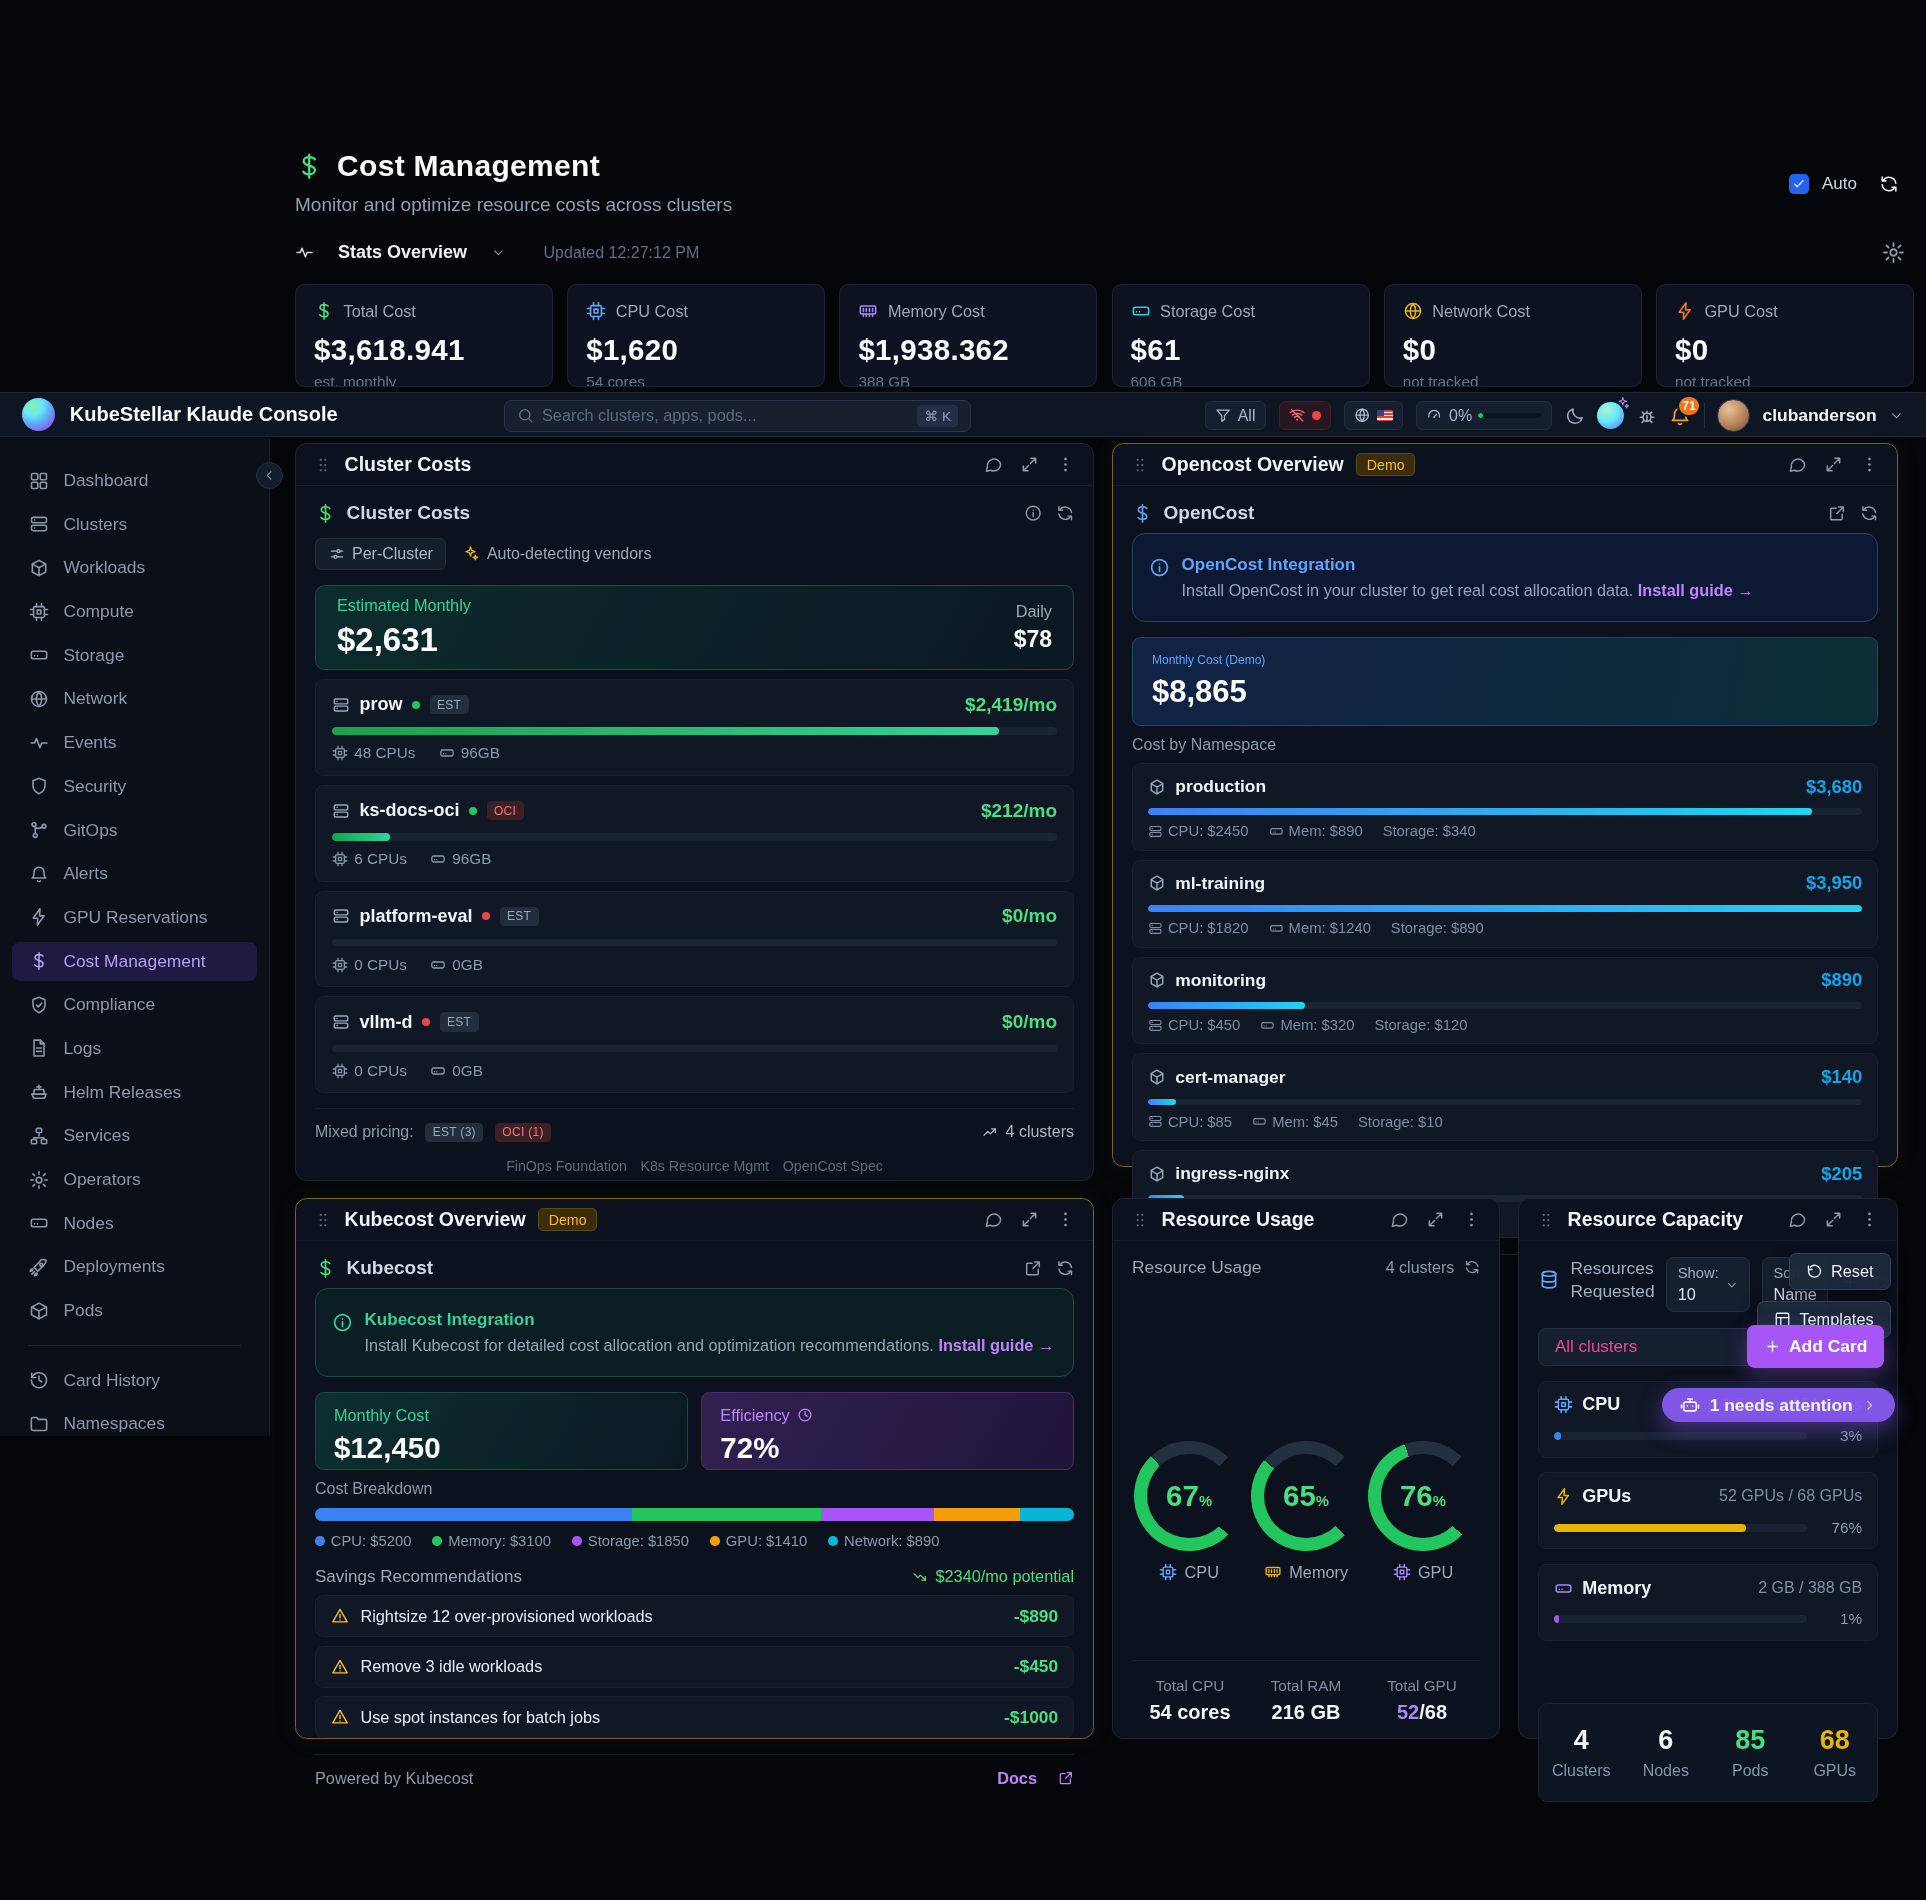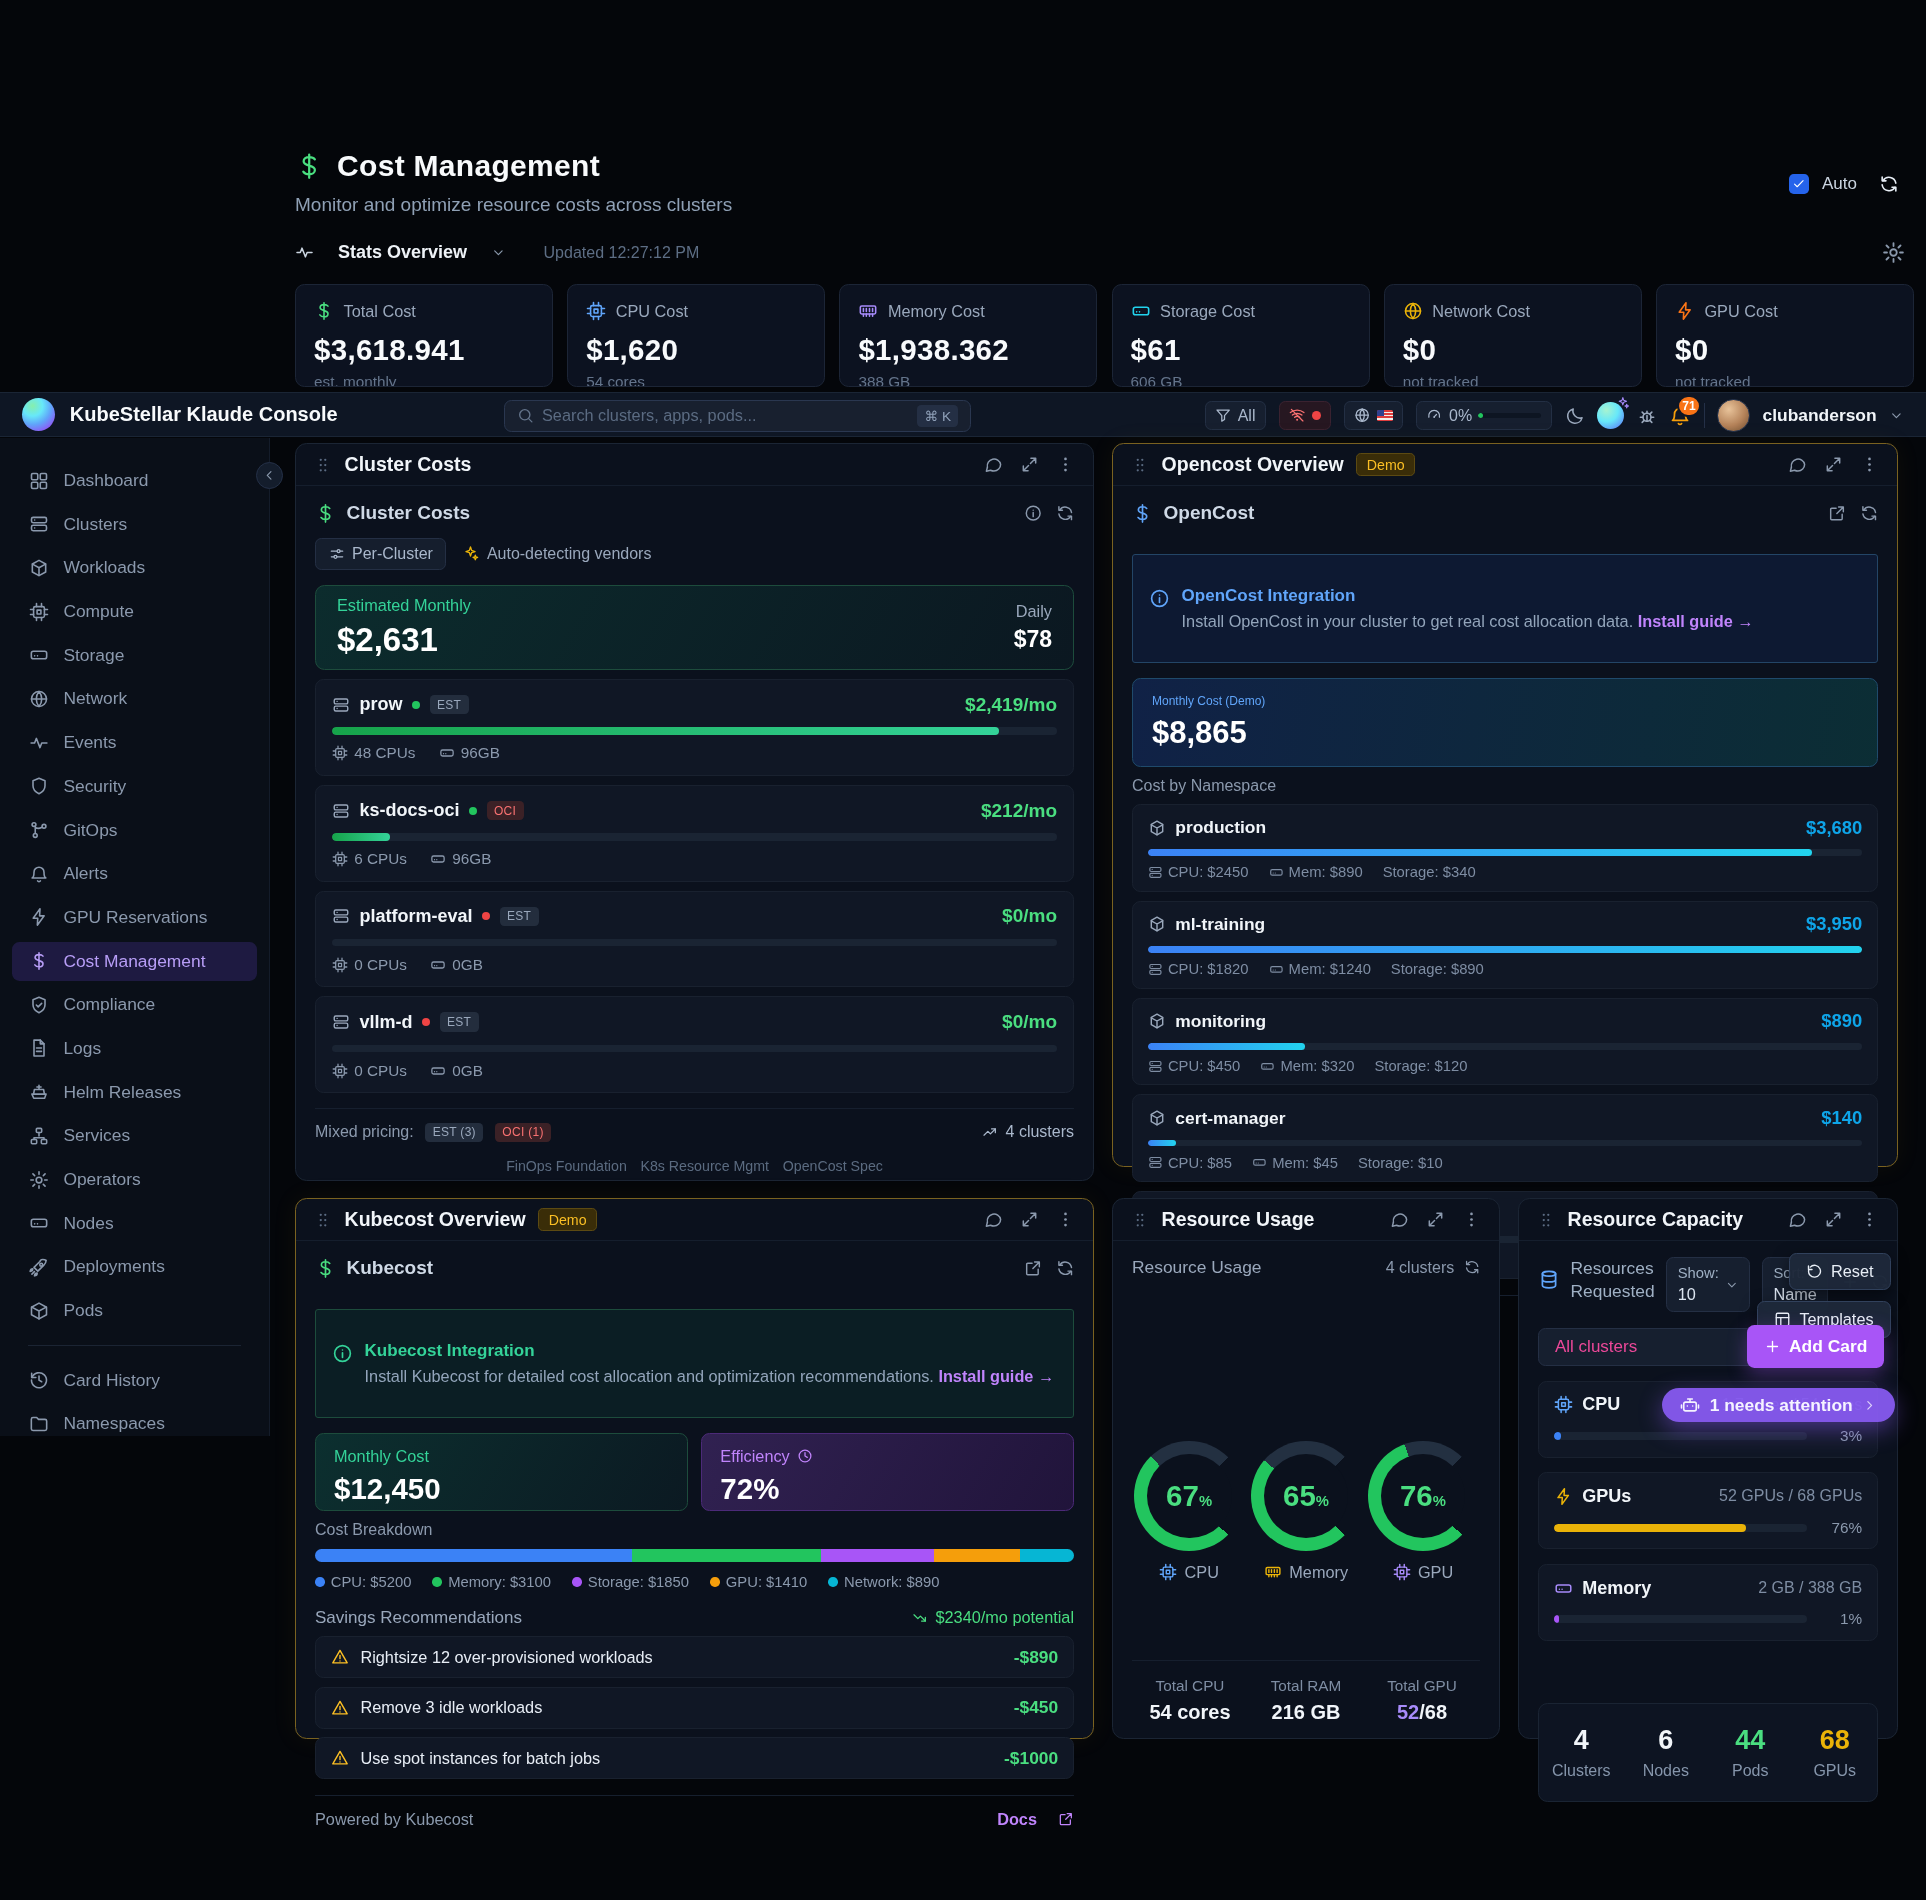--- a/index.html
+++ b/index.html
@@ -121,21 +121,21 @@
   .cl-row .progress{margin:11.6px 0 9.5px}
   .cl-row .sub{display:flex;gap:23px;font-size:15.3px;color:#8b99ad}
   .cl-row .sub span{display:inline-flex;align-items:center;gap:6.3px}
   .cl-row .sub .ic{font-size:16px}
   #cc-footer{margin-top:14.8px;padding-top:13.7px;border-top:0.5px solid #161f2e;display:flex;align-items:center;font-size:16px;color:#8b99ad}
   #cc-footer .bdg{margin-left:11.6px}
   #cc-footer .link{margin-left:auto;display:flex;align-items:center;gap:7.4px;color:#aab8cc}
   #cc-links{margin-top:16px;display:flex;justify-content:center;gap:13.7px;font-size:14.2px;color:#5b6b80;align-items:center}
 
   
-  .banner{border-radius:3px;padding:31px 16px;display:flex;gap:11.6px;margin-top:30px}
+  .banner{border-radius:13px;padding:21px 16px;display:flex;gap:11.6px;margin-top:9px}
   .banner .ic{font-size:21px;margin-top:2.1px}
   .banner .bt{font-size:17px;font-weight:600}
   .banner .bx{font-size:16.3px;color:#93a5bb;margin-top:6.3px}
   .banner .lk{font-weight:600;color:#c084fc}
   .banner.blue{background:rgba(37,99,235,.10);border:0.5px solid #234566}
   .banner.blue .bt,.banner.blue .ic{color:#60a5fa}
   .banner.green{background:rgba(16,185,129,.08);border:0.5px solid #1d4c3c}
   .banner.green .bt,.banner.green .ic{color:#34d399}
   #oc-month{margin-top:14.8px;border-radius:8.4px;border:0.5px solid #1f4a6b;background:linear-gradient(100deg,rgba(37,99,235,.20),rgba(13,148,136,.22));padding:14.8px 19px}
   #oc-month .k{font-size:12px;color:#60a5fa}
@@ -1767,21 +1767,21 @@
             <div class="v" style="color: rgb(241, 245, 249);">4</div>
             <div class="k">Clusters</div>
           </div>
 
           <div class="rc-sum">
             <div class="v" style="color: rgb(241, 245, 249);">6</div>
             <div class="k">Nodes</div>
           </div>
 
           <div class="rc-sum">
-            <div class="v" style="color: rgb(74, 222, 128);">44</div>
+            <div class="v" style="color: rgb(74, 222, 128);">85</div>
             <div class="k">Pods</div>
           </div>
 
           <div class="rc-sum">
             <div class="v" style="color: rgb(234, 179, 8);">68</div>
             <div class="k">GPUs</div>
           </div>
         </div>
     </div>
   </div>

